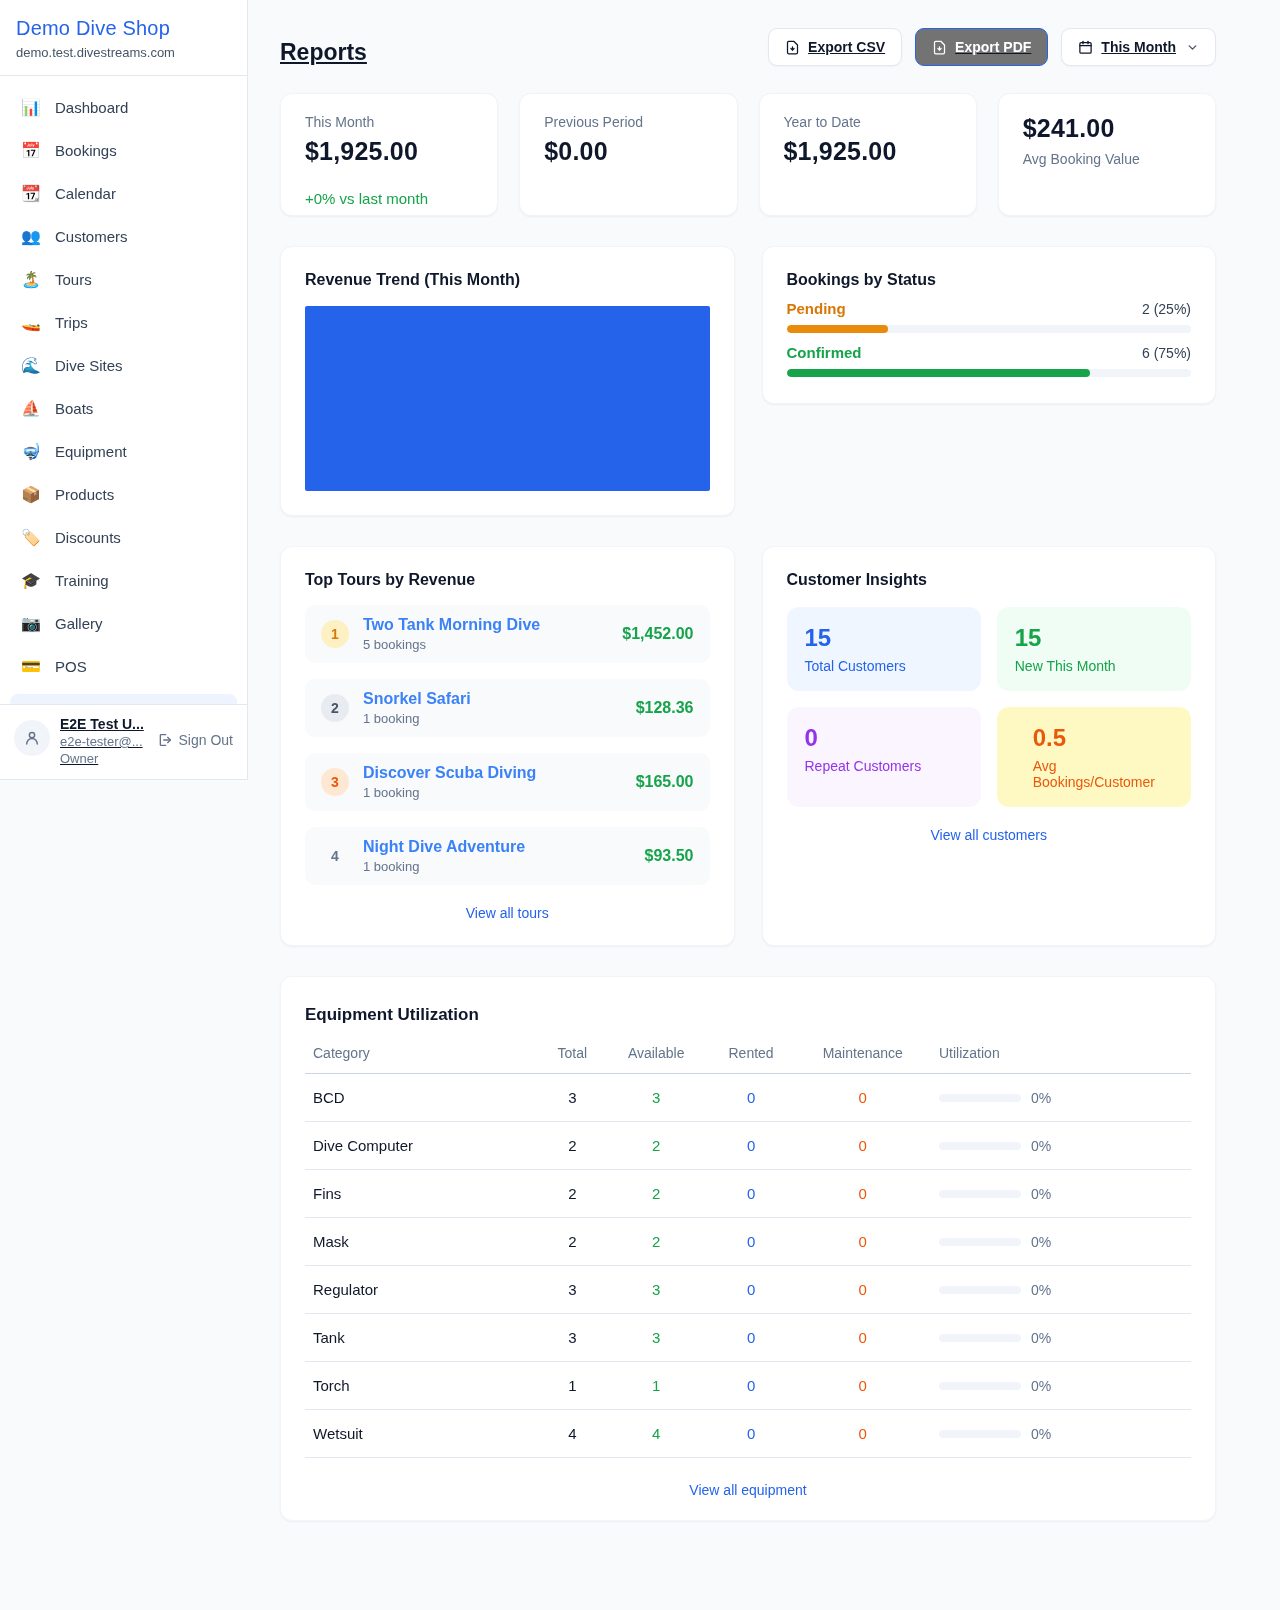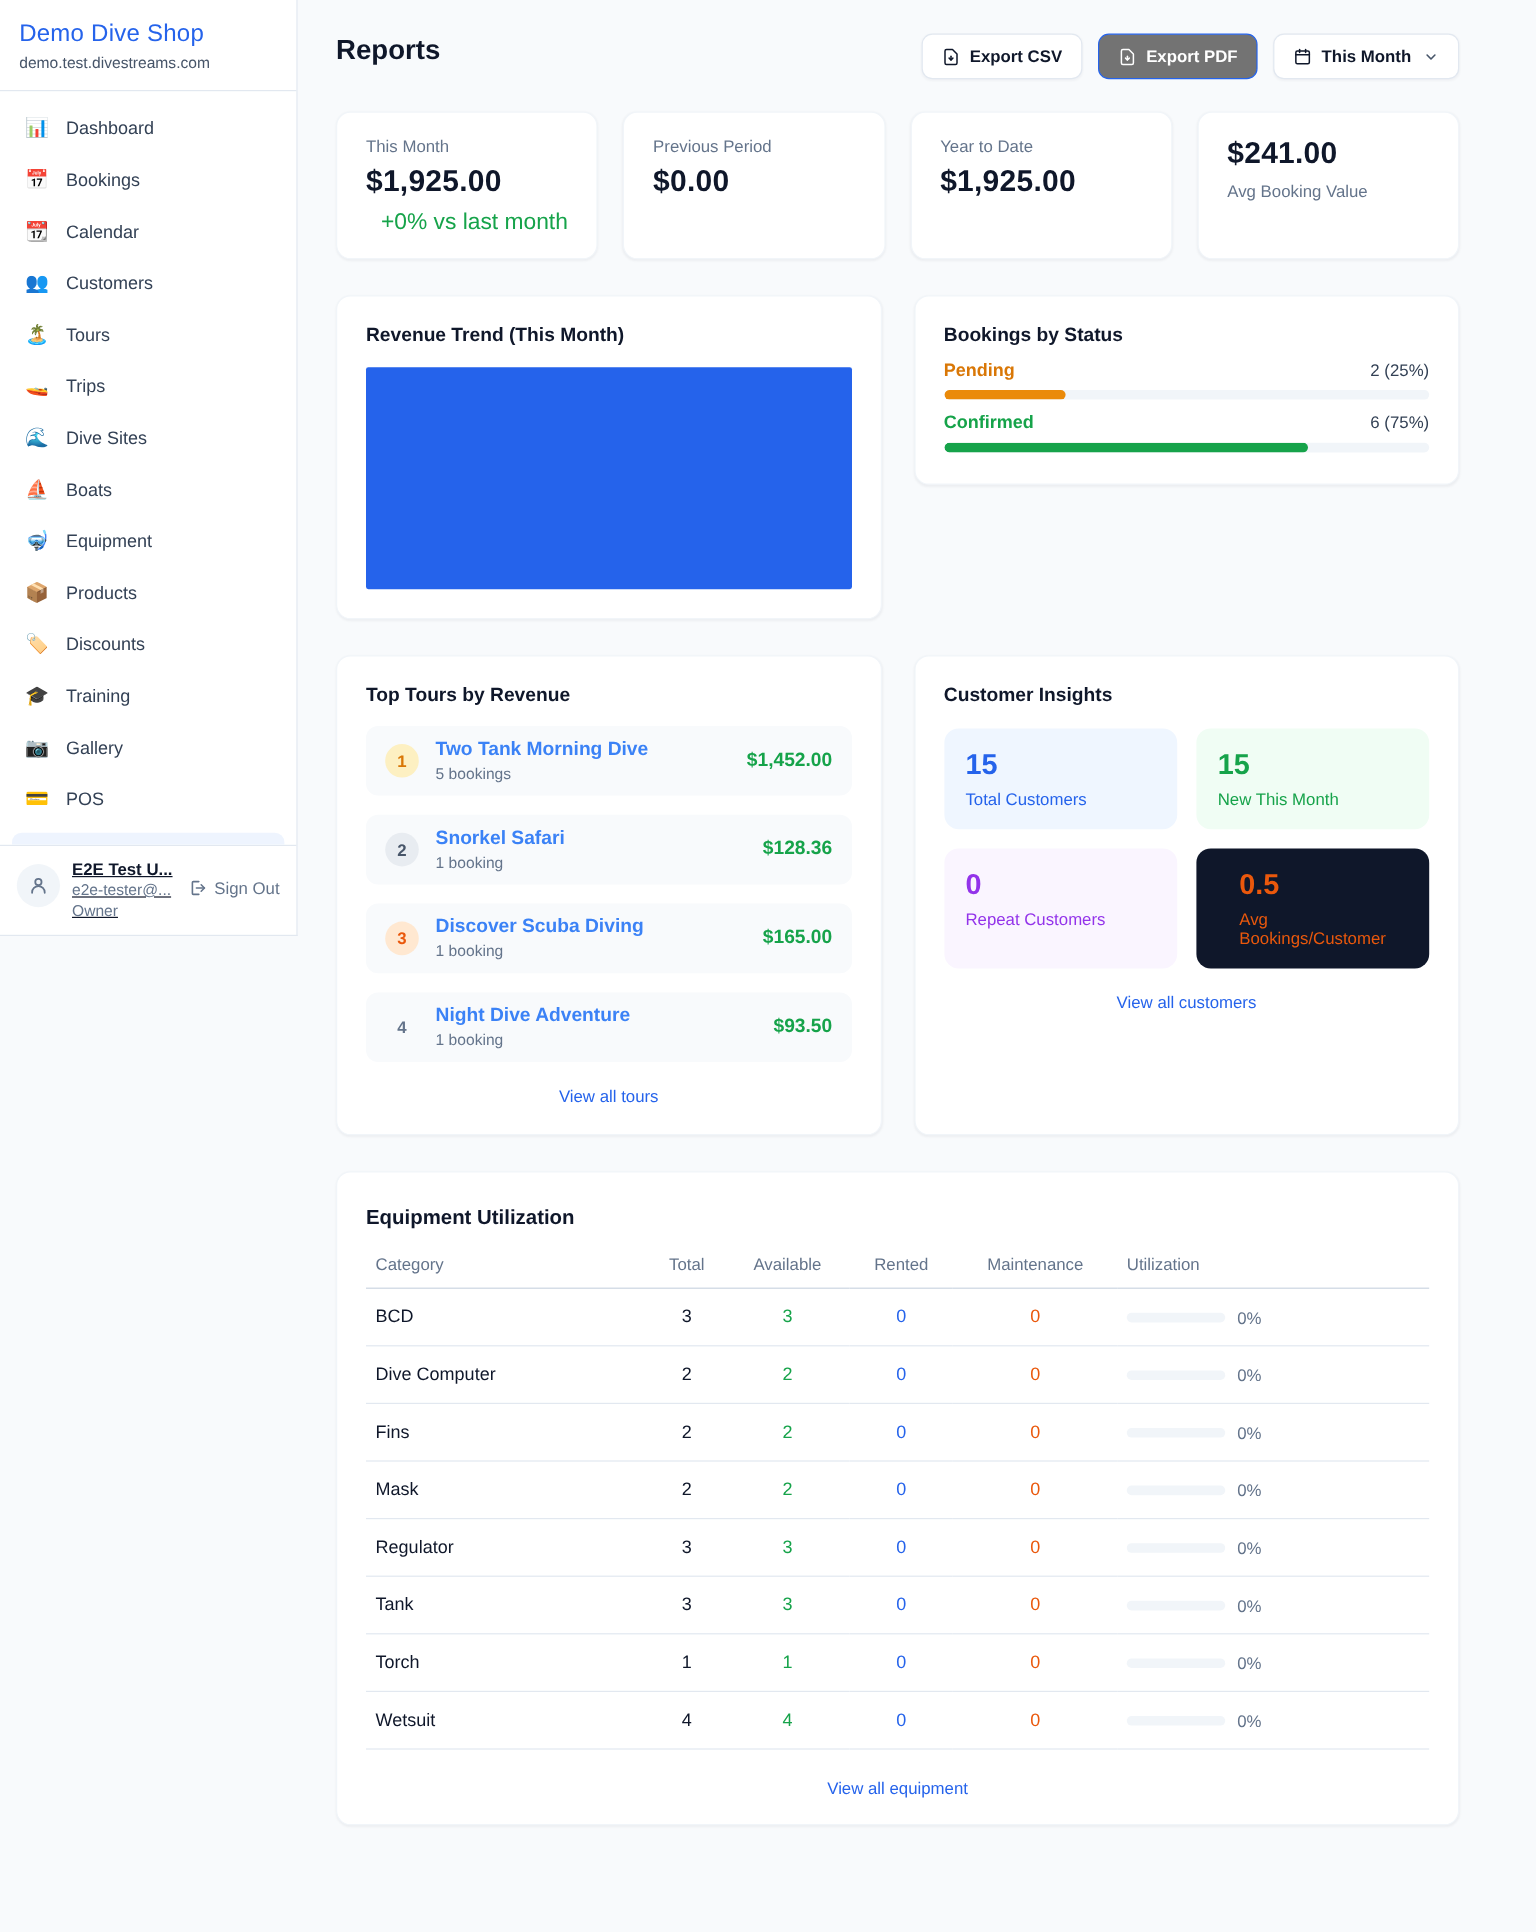--- a/index.html
+++ b/index.html
@@ -40,42 +40,42 @@
   .user-block { min-width:0;text-decoration:underline; }
   .user-name { font-size:14px; font-weight:bold; color:#0f172a; white-space:nowrap; }
   .user-email { font-size:13px; color:#64748b; margin-top:2px; white-space:nowrap; }
   .user-role { font-size:13px; color:#64748b; margin-top:2px; }
   .signout {
     margin-left:auto; display:flex; align-items:center; gap:6px;
     color:#64748b; font-size:14px; cursor:pointer; margin-top:16px; white-space:nowrap;
   }
   
   .main { margin-left:248px; padding:28px 64px 48px 32px; }
-  .page-header { display:flex; align-items:flex-start; }
+  .page-header { display:flex; align-items:flex-end;text-decoration:underline; }
   .page-title { font-size:23px; font-weight:800; color:#0f172a; }
   .header-actions { margin-left:auto; display:flex; gap:13px; }
   .btn {
     display:inline-flex; align-items:center; gap:8px; height:38px; padding:0 16px;
     border-radius:9px; font-size:14px; font-weight:600; cursor:pointer;
     font-family:"Liberation Sans",sans-serif;
   }
   .btn-outline { background:#ffffff; border:1px solid #e2e8f0; color:#0f172a; box-shadow:0 1px 2px rgba(15,23,42,.04); }
   .btn-primary { background:#737373; border:1px solid #2563eb; color:#ffffff; }
   .chev { margin-left:2px; }
   
   .card {
     background:#ffffff; border:1px solid #f1f5f9; border-radius:12px;
     box-shadow:0 1px 2px rgba(15,23,42,.05);
   }
   .card-title { font-size:16px; font-weight:bold; color:#0f172a; }
   .stats-grid { display:grid; grid-template-columns:repeat(4,1fr); gap:21px; margin-top:27px; }
   .stat-card { padding:20px 24px; height:123px; }
   .stat-label { font-size:14px; color:#64748b; }
   .stat-value { font-size:25px; font-weight:800; color:#0f172a; margin-top:7px; letter-spacing:.2px; }
-  .stat-delta { font-size:19px; color:#16a34a; margin-top:9px;text-align:right; }
+  .stat-delta { font-size:15px; color:#16a34a; margin-top:24px; }
   .stat-card.value-first .stat-value { margin-top:0; }
   .stat-card.value-first .stat-label { margin-top:8px; }
   .two-col { display:grid; grid-template-columns:1fr 1fr; gap:27px; margin-top:30px; align-items:start; }
   .two-col.stretch { align-items:stretch; }
   
   .revenue-card { padding:24px; }
   .chart-block { margin-top:17px; height:185px; background:#2563eb; border-radius:2px; }
   
   .status-card { padding:24px 24px 26px; }
   .status-row { margin-top:11px; }
@@ -108,21 +108,21 @@
   .view-link { display:block; text-align:center; color:#2563eb; font-size:14px; margin-top:20px; cursor:pointer; text-decoration:none; }
   
   .insights-card { padding:24px; }
   .insights-grid { display:grid; grid-template-columns:1fr 1fr; gap:16px; margin-top:18px; }
   .insight-tile { border-radius:12px; padding:17px 18px; }
   .insight-value { font-size:24px; font-weight:800; }
   .insight-label { font-size:14px; margin-top:6px; }
   .insight-tile.blue   { background:#eff6ff; } .insight-tile.blue .insight-value,   .insight-tile.blue .insight-label   { color:#2563eb; }
   .insight-tile.green  { background:#f0fdf4; } .insight-tile.green .insight-value,  .insight-tile.green .insight-label  { color:#16a34a; }
   .insight-tile.purple { background:#faf5ff; } .insight-tile.purple .insight-value, .insight-tile.purple .insight-label { color:#9333ea; }
-  .insight-tile.orange { background:#0f172a;padding-left:36px; } .insight-tile.orange .insight-value, .insight-tile.orange .insight-label { color:#ea580c; }
+  .insight-tile.orange { background:#fef9c3;padding-left:36px; } .insight-tile.orange .insight-value, .insight-tile.orange .insight-label { color:#ea580c; }
   
   .equipment-card { margin-top:30px; padding:28px 24px 22px; }
   .equip-table { width:100%; border-collapse:collapse; margin-top:20px; }
   .equip-table th {
     font-size:14px; font-weight:normal; color:#64748b; text-align:center;
     padding:0 8px 12px; border-bottom:1px solid #cbd5e1;
   }
   .equip-table th.cat, .equip-table th.util { text-align:left; }
   .equip-table td {
     font-size:15px; padding:0 8px; height:48px; text-align:center;

